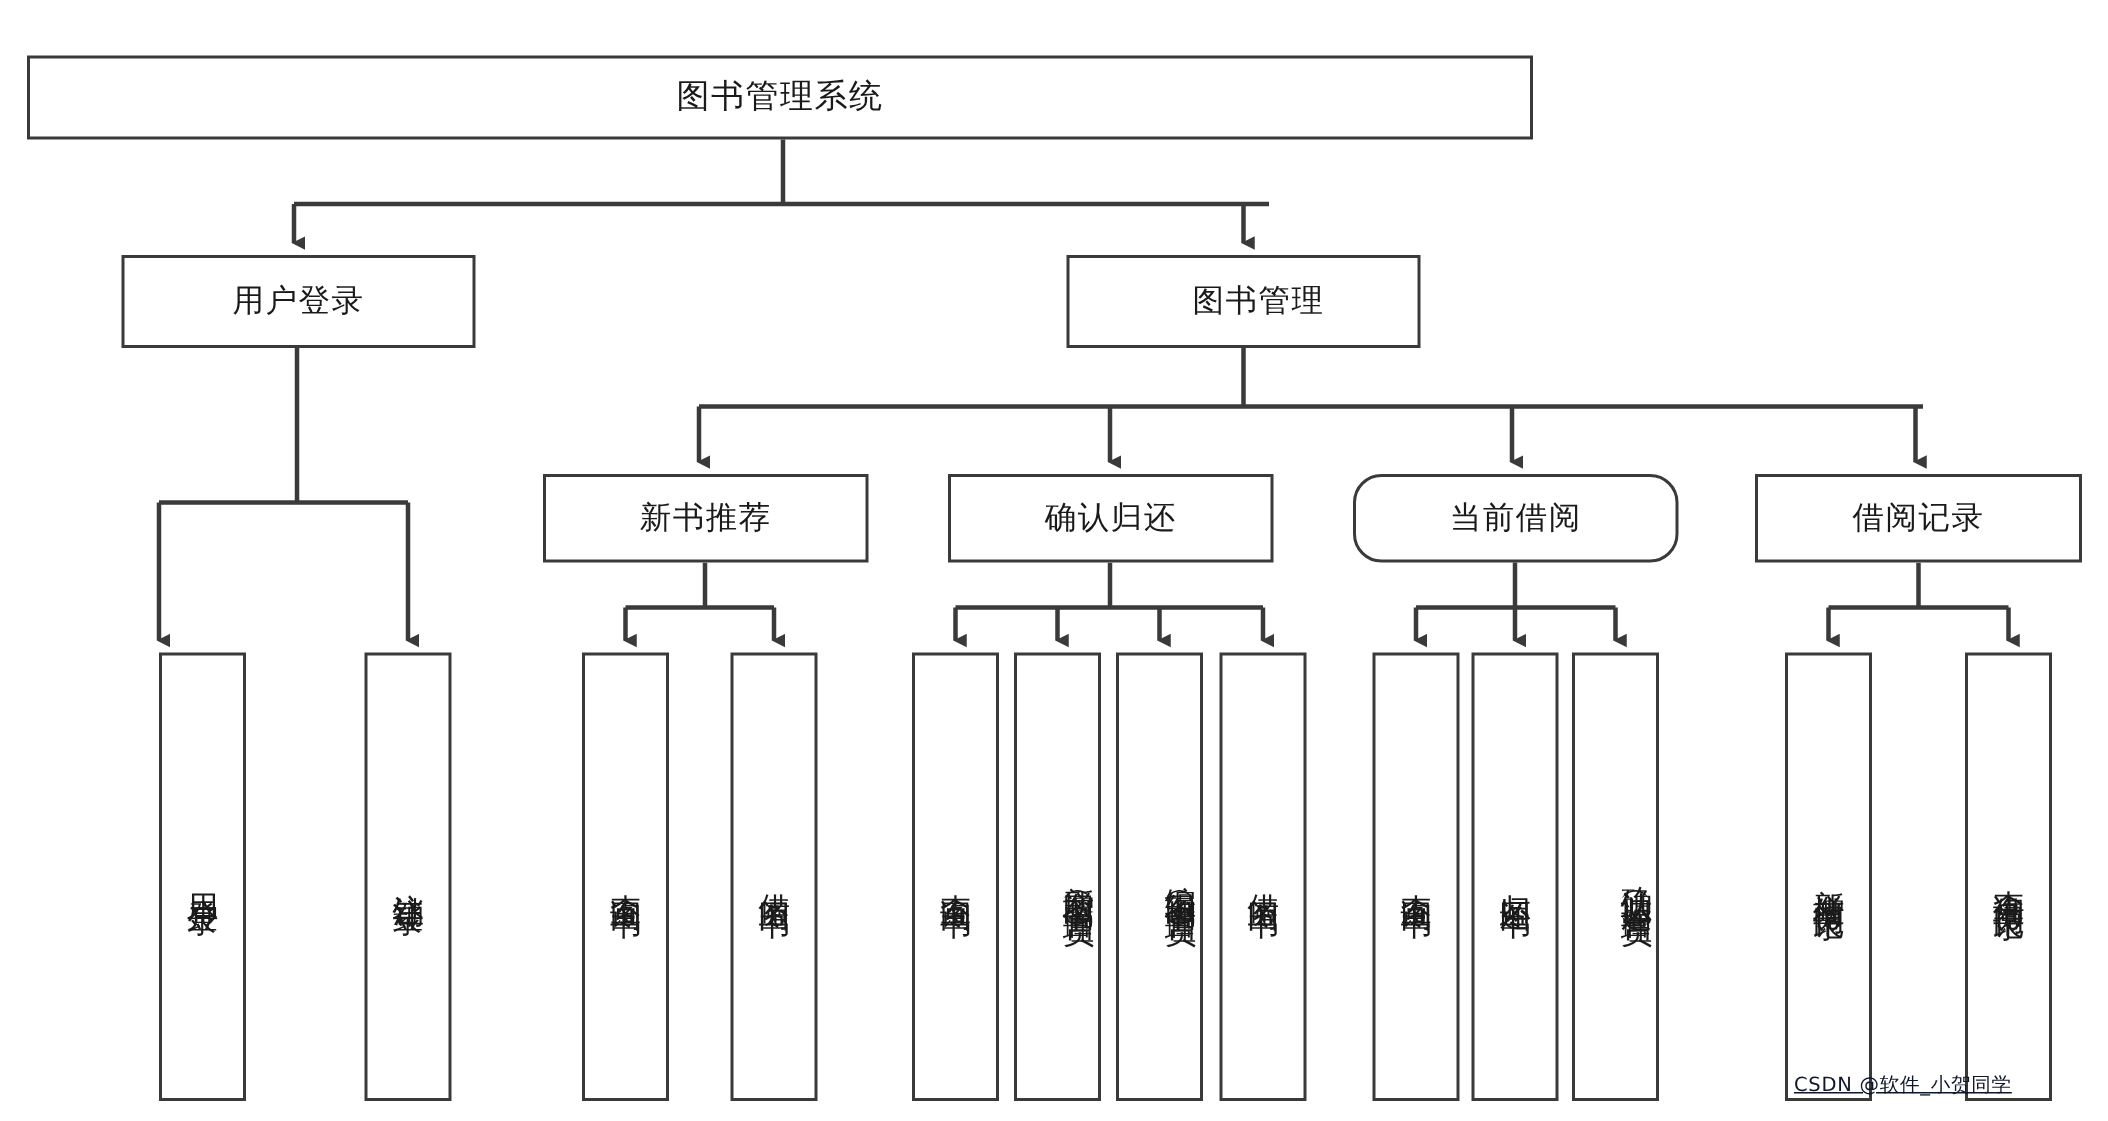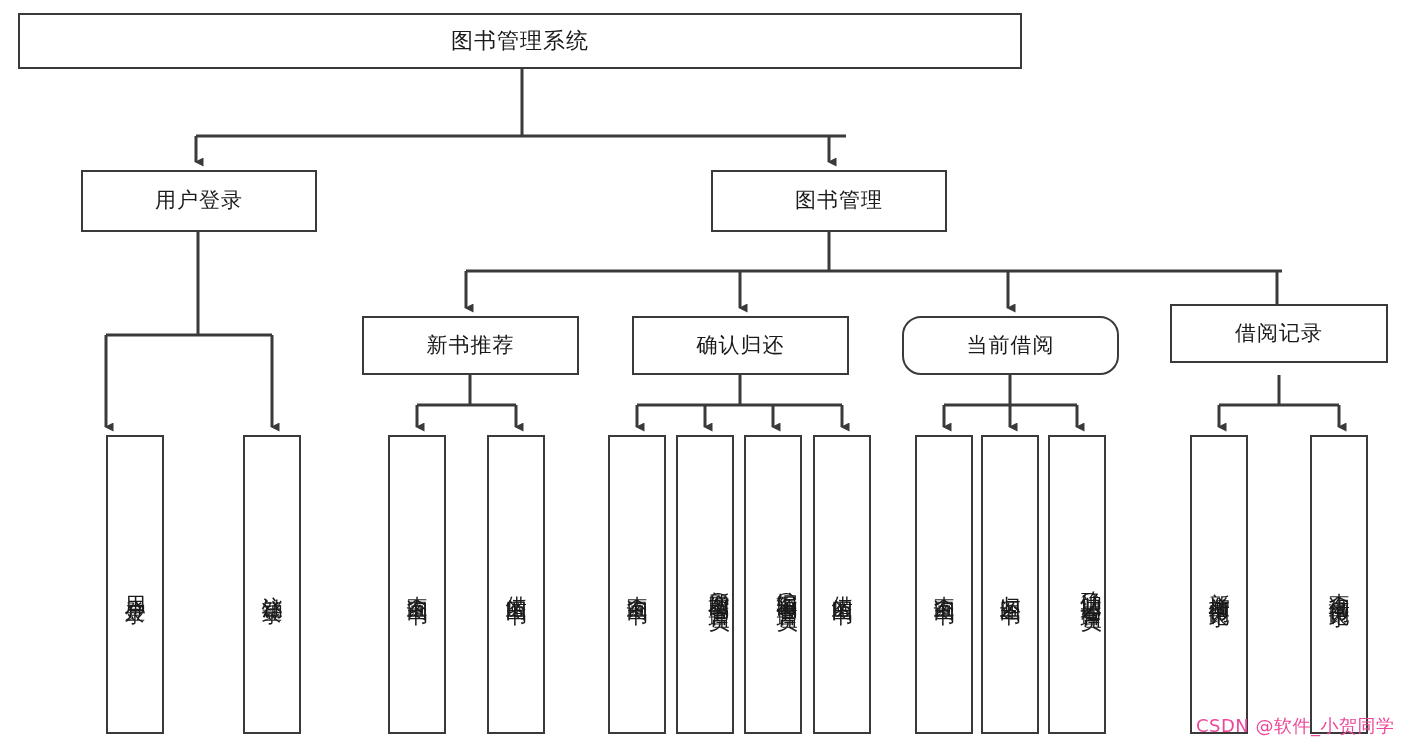--- a/index.html
+++ b/index.html
@@ -36,42 +36,44 @@
     color: #1a1a1a;
   }
   .node-h {
     font-size: 21px;
     letter-spacing: 1px;
     line-height: 1.2;
     text-align: center;
   }
   .node-root {
     font-size: 22px;
+    margin-top: 24px;
   }
   .node-v {
     writing-mode: vertical-rl;
     text-orientation: upright;
     font-size: 21px;
     letter-spacing: 3px;
     line-height: 1.25;
     text-align: center;
     align-items: flex-start;
     justify-content: center;
     padding-top: 6px;
   }
   .node-v.center-v {
     align-items: center;
     padding-top: 0;
   }
   .watermark {
     position: absolute;
-    font-size: 18px;
-    color: #ec4899;
+    font-size: 13px;
+    color: #0f172a;
     white-space: nowrap;
     letter-spacing: 0.5px;
+    text-decoration: underline;
   }
 </style>
 </head>
 <body>
 
 <div id="canvas">
 
   <svg id="wires" viewBox="0 0 1405 747" xmlns="http://www.w3.org/2000/svg">
     <defs>
       <marker id="arrowhead" markerWidth="10" markerHeight="10" refX="4.5" refY="7.5" orient="auto" markerUnits="userSpaceOnUse">
@@ -135,21 +137,21 @@
 
   <div class="node node-h" style="left:362px; top:316px; width:217px; height:59px;">
     <span>新书推荐</span>
   </div>
   <div class="node node-h" style="left:632px; top:316px; width:217px; height:59px;">
     <span>确认归还</span>
   </div>
   <div class="node node-h" style="left:902px; top:316px; width:217px; height:59px;border-radius:19px;">
     <span>当前借阅</span>
   </div>
-  <div class="node node-h" style="left:1170px; top:304px; width:218px; height:59px;">
+  <div class="node node-h" style="left:1170px; top:316px; width:218px; height:59px;">
     <span>借阅记录</span>
   </div>
 
   <div class="node node-v center-v" style="left:106px; top:435px; width:58px; height:299px;">
     <span>用户登录</span>
   </div>
   <div class="node node-v center-v" style="left:243px; top:435px; width:58px; height:299px;">
     <span>注销登录</span>
   </div>
 

